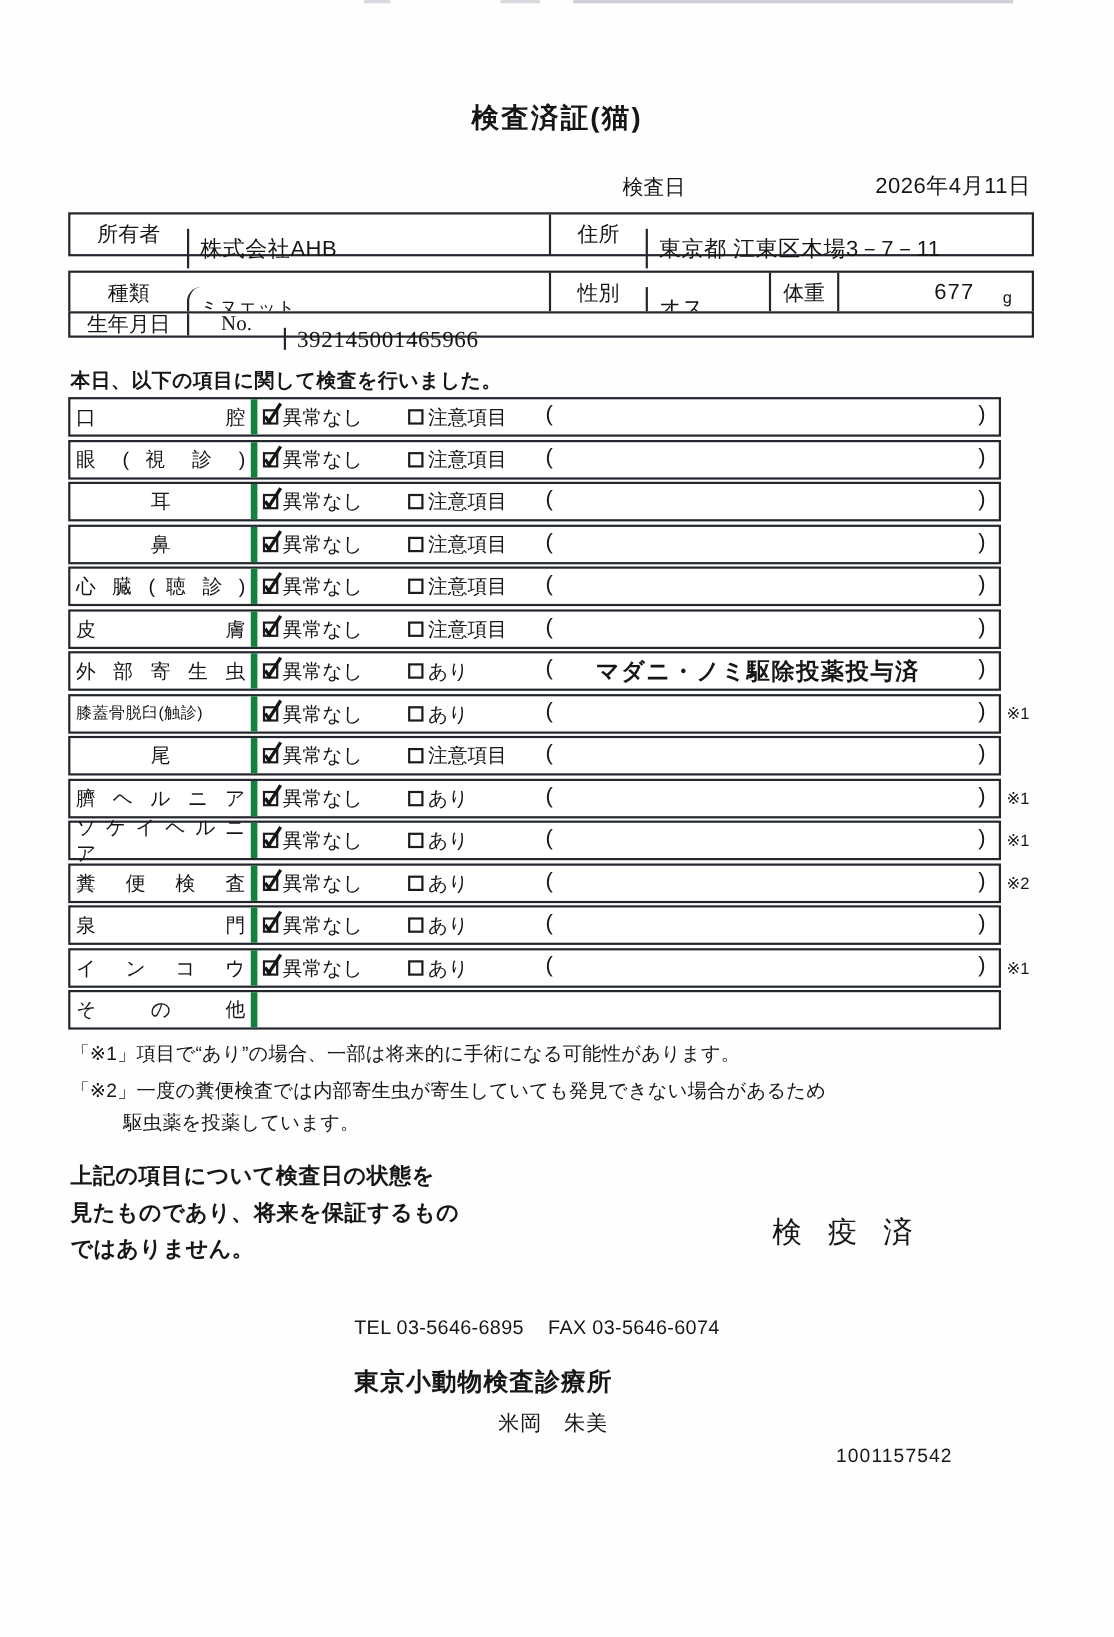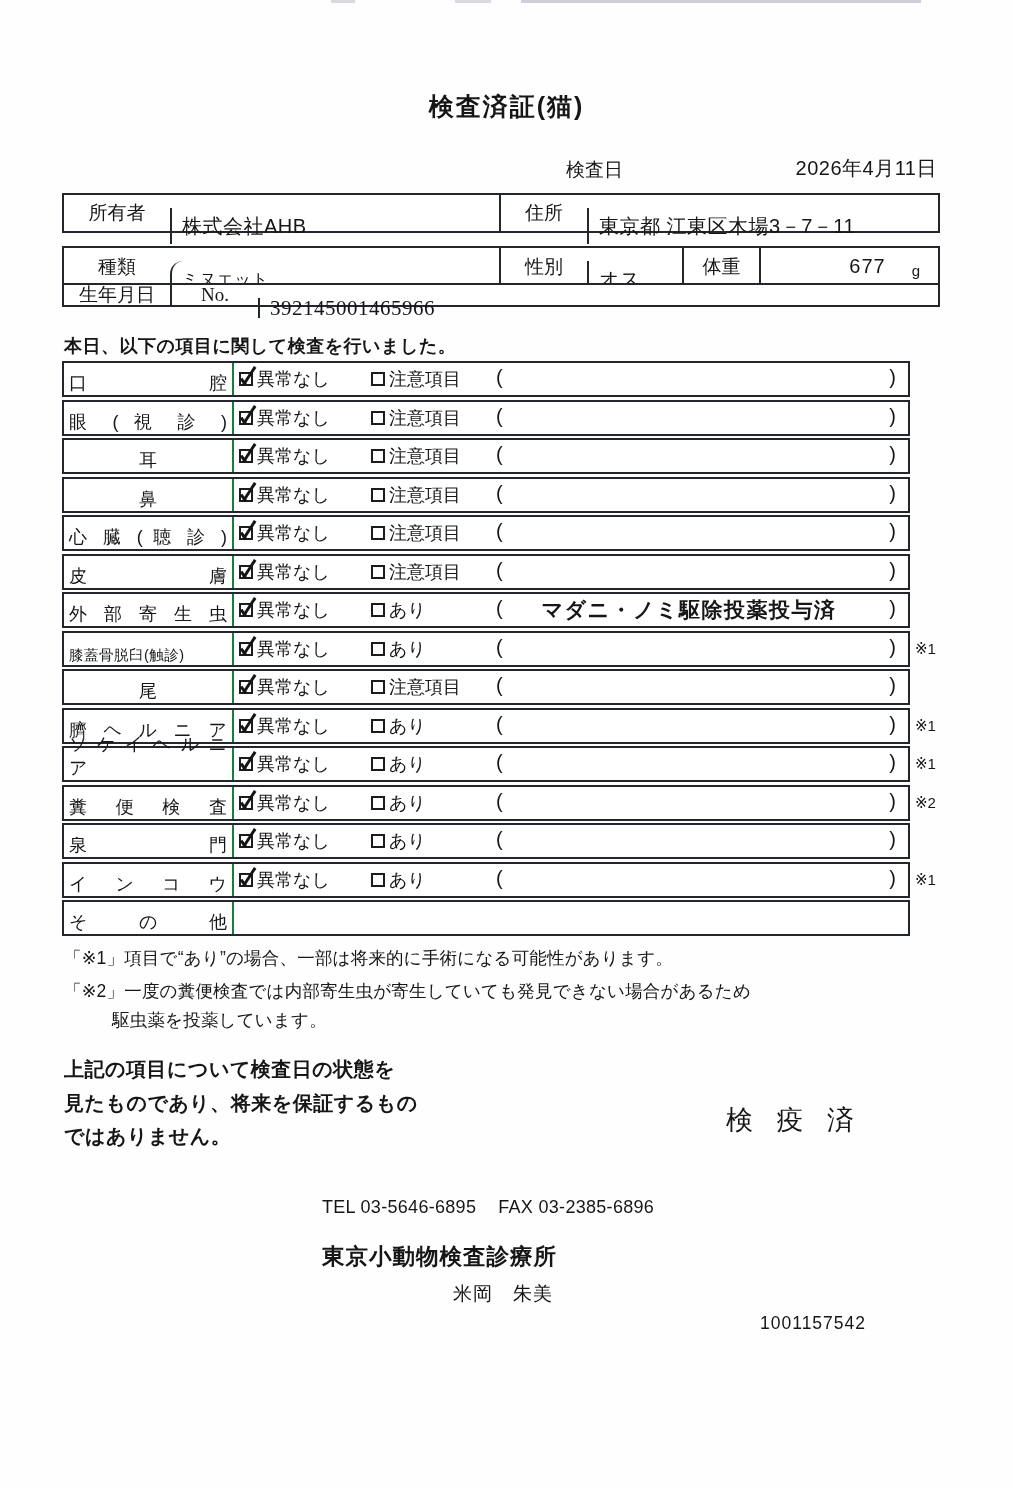--- a/index.html
+++ b/index.html
@@ -41,42 +41,42 @@
     display:flex;align-items:center;
     overflow:hidden;
   }
   .cell:first-child{border-left:none;}
   .lab{justify-content:center;font-size:19px;}
   .val{padding-left:10px;font-size:20px;letter-spacing:0.5px;margin-top:13px;}
   .w106{width:106px;flex:0 0 auto;}
   .w329{width:329px;flex:0 0 auto;}
   .w88{width:88px;flex:0 0 auto;}
   .w95{width:95px;flex:0 0 auto;}
-  .w77{width:77px;flex:0 0 auto;}
+  .w77{width:62px;flex:0 0 auto;margin-left:17px;}
   .grow{flex:1;}
   .breed{font-size:16.5px;border-radius:13px;}
   .no-val{font-size:21px;letter-spacing:0.5px;}
   .weight-cell{flex:1;justify-content:flex-end;padding-right:18px;}
   .wnum{font-size:20px;letter-spacing:1px;}
   .wunit{font-size:15px;margin-left:26px;margin-top:8px;}
 
   .intro{position:absolute;top:334px;left:64px;font-size:18px;letter-spacing:0.5px;font-weight:bold;}
 
   
   .insp{position:absolute;top:361px;left:62px;width:848px;}
   .irow{
     position:relative;box-sizing:border-box;
     height:36px;margin-bottom:2.5px;
     border:2px solid #24262e;
     display:flex;align-items:stretch;background:#fff;
   }
   .ilbl{
     box-sizing:border-box;flex:0 0 170px;width:170px;
-    border-right:2px solid #15803d;
-    display:flex;align-items:flex-end;
+    border-right:6px solid #15803d;
+    display:flex;align-items:center;
     padding:0 5px;font-size:18px;
   }
   .ilbl-in{width:100%;}
   .align-justify .ilbl-in{text-align:justify;text-align-last:justify;}
   .align-center .ilbl-in{text-align:center;}
   .align-small .ilbl-in{font-size:14.5px;letter-spacing:0.5px;}
   .ibody{position:relative;flex:1;}
   .cbw{position:absolute;top:50%;transform:translateY(-50%);display:flex;align-items:center;}
   .cb{
     box-sizing:border-box;width:14px;height:14px;
@@ -101,21 +101,21 @@
 
   .fnote{position:absolute;font-size:17.5px;letter-spacing:0.2px;}
   .n1{top:946px;left:64px;}
   .n2{top:979px;left:64px;}
   .n2b{top:1008px;left:112px;}
 
   .disc{
     position:absolute;top:1053px;left:64px;
     font-size:20px;line-height:33.5px;font-weight:bold;letter-spacing:0.5px;
   }
-  .stamp{position:absolute;top:1102px;left:702px;font-size:27px;letter-spacing:8px;margin-left:24px;}
+  .stamp{position:absolute;top:1102px;left:702px;font-size:27px;letter-spacing:8px;}
 
   .addr{position:absolute;top:1150px;left:311px;font-size:18px;}
   .addr2{margin-left:38px;letter-spacing:0.5px;}
   .tel{position:absolute;top:1197px;left:322px;font-size:18px;letter-spacing:0.3px;}
   .fax{margin-left:22px;}
   .clinic-name{position:absolute;top:1241px;left:322px;font-size:22.5px;font-weight:bold;letter-spacing:1px;}
   .examiner{position:absolute;top:1281px;left:453px;font-size:19px;letter-spacing:1px;}
   .docnum{position:absolute;top:1313px;left:760px;font-size:17.5px;letter-spacing:1px;}
 </style>
 </head>
@@ -430,18 +430,18 @@
 
   <div class="disc">
     <div>上記の項目について検査日の状態を</div>
     <div>見たものであり、将来を保証するもの</div>
     <div>ではありません。</div>
   </div>
 
   <div class="stamp">検 疫 済</div>
 
   <div class="tel">
-    <span>TEL 03-5646-6895</span><span class="fax">FAX 03-2385-6896</span>
+    <span>TEL 03-5646-6895</span><span class="fax">FAX 03-5646-6074</span>
   </div>
   <div class="clinic-name">東京小動物検査診療所</div>
   <div class="examiner">米岡　朱美</div>
   <div class="docnum">1001157542</div>
 </div>
 
 </body></html>

